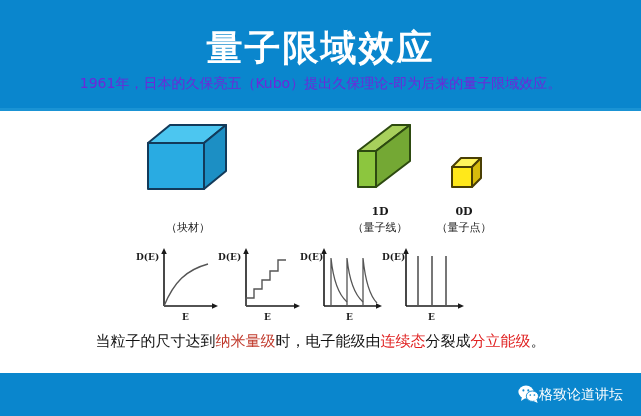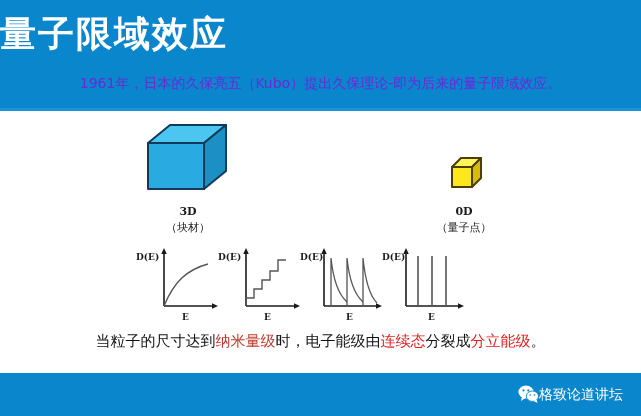--- a/index.html
+++ b/index.html
@@ -30,22 +30,23 @@
     position: absolute;
     left: 0;
     top: 108px;
     width: 641px;
     height: 3px;
     background: #1a93d4;
   }
   .title {
     position: absolute;
     left: 0;
-    top: 10px;
-    width: 641px;
+    top: 24px;
+    width: 641px;
+    text-align: center;
     color: #ffffff;
     font-size: 36px;
     font-weight: bold;
     letter-spacing: 2px;
     line-height: 48px;
     white-space: nowrap;
   }
   .subtitle {
     position: absolute;
     left: 0;
@@ -183,25 +184,35 @@
     <div class="shapes-row">
 
       <div class="shape-cell" style="left:128px;">
         <div class="shape-svg-wrap">
           <svg viewBox="0 0 120 92" width="120" height="92">
             <polygon points="20,32 42,14 98,14 76,32" fill="#4cc6f0" stroke="#123a5a" stroke-width="2" stroke-linejoin="round"></polygon>
             <polygon points="76,32 98,14 98,60 76,78" fill="#1c8fc4" stroke="#123a5a" stroke-width="2" stroke-linejoin="round"></polygon>
             <rect x="20" y="32" width="56" height="46" fill="#29abe2" stroke="#123a5a" stroke-width="2" stroke-linejoin="round"></rect>
           </svg>
         </div>
-        <div class="shape-label-dim">3D</div>
         <div class="shape-label-cn">（块材）</div>
       </div>
 
 
+      <div class="shape-cell" style="left:320px;">
+        <div class="shape-svg-wrap">
+          <svg viewBox="0 0 120 92" width="120" height="92">
+            <polygon points="38,40 72,14 90,14 56,40" fill="#a8d05c" stroke="#2d4a10" stroke-width="2" stroke-linejoin="round"></polygon>
+            <polygon points="56,40 90,14 90,50 56,76" fill="#74a834" stroke="#2d4a10" stroke-width="2" stroke-linejoin="round"></polygon>
+            <rect x="38" y="40" width="18" height="36" fill="#8cc63e" stroke="#2d4a10" stroke-width="2" stroke-linejoin="round"></rect>
+          </svg>
+        </div>
+        <div class="shape-label-dim">1D</div>
+        <div class="shape-label-cn">（量子线）</div>
+      </div>
 
       <div class="shape-cell" style="left:404px;">
         <div class="shape-svg-wrap">
           <svg viewBox="0 0 120 92" width="120" height="92">
             <polygon points="48,56 57,47 77,47 68,56" fill="#fff45c" stroke="#4a3f04" stroke-width="2" stroke-linejoin="round"></polygon>
             <polygon points="68,56 77,47 77,67 68,76" fill="#d6bb0c" stroke="#4a3f04" stroke-width="2" stroke-linejoin="round"></polygon>
             <rect x="48" y="56" width="20" height="20" fill="#ffe81a" stroke="#4a3f04" stroke-width="2" stroke-linejoin="round"></rect>
           </svg>
         </div>
         <div class="shape-label-dim">0D</div>

